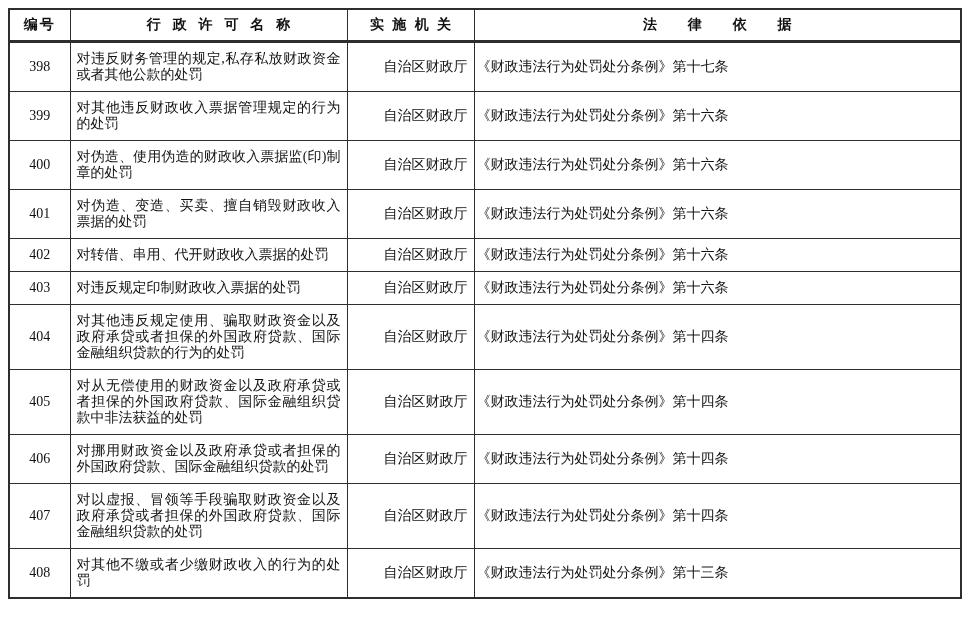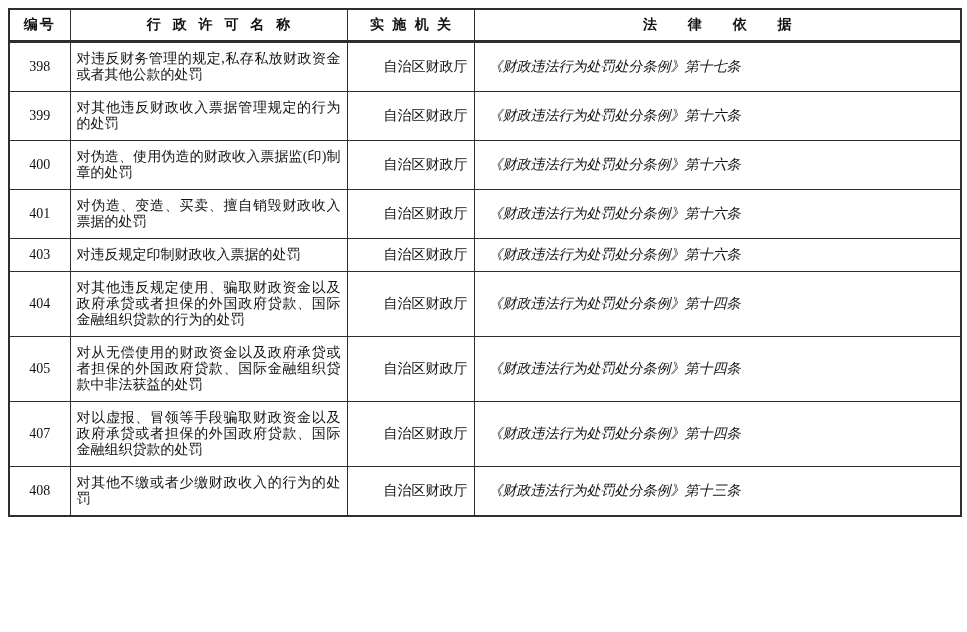--- a/index.html
+++ b/index.html
@@ -33,21 +33,21 @@
     padding:7px 2px;
     white-space:nowrap;
   }
   th.h-id{letter-spacing:0.15em;}
   th.h-name{letter-spacing:0.85em;text-indent:0.85em;padding-left:22px;}
   th.h-agency{letter-spacing:0.6em;text-indent:0.6em;}
   th.h-legal{letter-spacing:2.2em;text-indent:2.2em;}
   td.c-id{text-align:center;font-family:"Liberation Serif","DejaVu Serif",serif;}
   td.c-name{text-align:justify;text-justify:inter-ideograph;}
   td.c-agency{text-align:right;padding-left:8px;white-space:nowrap;}
-  td.c-legal{text-align:left;padding-left:14px;font-style:italic;}
+  td.c-legal{text-align:left;padding-left:2px;}
 </style>
 </head>
 <body>
 
 <table class="permits">
   <colgroup>
     <col class="c1">
       <col class="c2">
       <col class="c3">
       <col class="c4">
@@ -82,20 +82,26 @@
     <td class="c-legal">《财政违法行为处罚处分条例》第十六条</td>
   </tr>
 
   <tr>
     <td class="c-id">401</td>
     <td class="c-name">对伪造、变造、买卖、擅自销毁财政收入票据的处罚</td>
     <td class="c-agency">自治区财政厅</td>
     <td class="c-legal">《财政违法行为处罚处分条例》第十六条</td>
   </tr>
 
+  <tr>
+    <td class="c-id">402</td>
+    <td class="c-name">对转借、串用、代开财政收入票据的处罚</td>
+    <td class="c-agency">自治区财政厅</td>
+    <td class="c-legal">《财政违法行为处罚处分条例》第十六条</td>
+  </tr>
 
   <tr>
     <td class="c-id">403</td>
     <td class="c-name">对违反规定印制财政收入票据的处罚</td>
     <td class="c-agency">自治区财政厅</td>
     <td class="c-legal">《财政违法行为处罚处分条例》第十六条</td>
   </tr>
 
   <tr>
     <td class="c-id">404</td>
@@ -104,20 +110,26 @@
     <td class="c-legal">《财政违法行为处罚处分条例》第十四条</td>
   </tr>
 
   <tr>
     <td class="c-id">405</td>
     <td class="c-name">对从无偿使用的财政资金以及政府承贷或者担保的外国政府贷款、国际金融组织贷款中非法获益的处罚</td>
     <td class="c-agency">自治区财政厅</td>
     <td class="c-legal">《财政违法行为处罚处分条例》第十四条</td>
   </tr>
 
+  <tr>
+    <td class="c-id">406</td>
+    <td class="c-name">对挪用财政资金以及政府承贷或者担保的外国政府贷款、国际金融组织贷款的处罚</td>
+    <td class="c-agency">自治区财政厅</td>
+    <td class="c-legal">《财政违法行为处罚处分条例》第十四条</td>
+  </tr>
 
   <tr>
     <td class="c-id">407</td>
     <td class="c-name">对以虚报、冒领等手段骗取财政资金以及政府承贷或者担保的外国政府贷款、国际金融组织贷款的处罚</td>
     <td class="c-agency">自治区财政厅</td>
     <td class="c-legal">《财政违法行为处罚处分条例》第十四条</td>
   </tr>
 
   <tr>
     <td class="c-id">408</td>

